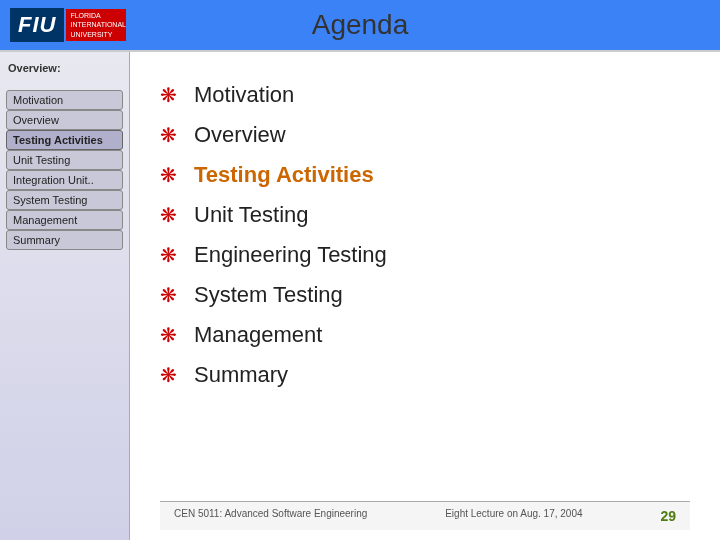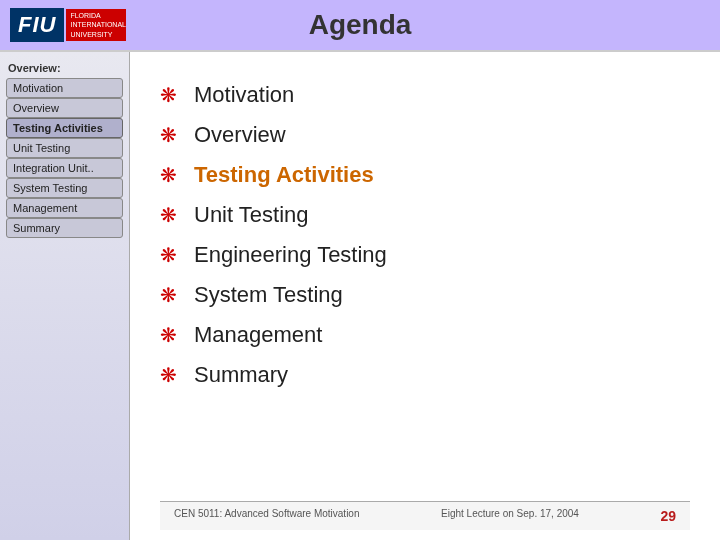--- a/index.html
+++ b/index.html
@@ -9,21 +9,21 @@
       font-family: Arial, sans-serif;
       background: #fff;
       overflow: hidden;
     }
 
     
     .header {
       display: flex;
       align-items: center;
       justify-content: center;
-      background: #c4b5fd;
+      background: #3b82f6;
       border-bottom: 2px solid #ccc;
       height: 52px;
       position: relative;
     }
     .logo-area {
       position: absolute;
       left: 10px;
       display: flex;
       align-items: center;
     }
@@ -40,40 +40,40 @@
       background: #cc0000;
       color: #fff;
       font-size: 7px;
       padding: 2px 4px;
       margin-left: 2px;
       line-height: 1.3;
       max-width: 60px;
     }
     .header-title {
       font-size: 28px;
-      font-weight: bold;
+      font-weight: normal;
       color: #333;
       text-align: center;
     }
 
     
     .main {
       display: flex;
       height: 488px;
     }
 
     
     .sidebar {
       width: 130px;
       background: linear-gradient(to bottom, #e8e8f0 0%, #d0d0e8 100%);
       border-right: 1px solid #aaa;
       padding: 10px 6px;
       display: flex;
       flex-direction: column;
-      gap: 0;
+      gap: 12px;
     }
     .sidebar-section-label {
       font-size: 11px;
       font-weight: bold;
       color: #333;
       margin-bottom: 4px;
       padding-left: 2px;
     }
     .sidebar-item {
       background: #c8c8d8;
@@ -128,21 +128,21 @@
       padding: 6px 14px;
       display: flex;
       justify-content: space-between;
       font-size: 10px;
       color: #555;
       background: #f5f5f5;
     }
     .page-number {
       font-size: 14px;
       font-weight: bold;
-      color: #b91c1c;
+      color: #4d7c0f;
     }
   </style>
 </head>
 <body>
 
 <div class="header">
   <div class="logo-area">
     <div class="logo-box">FIU</div>
     <div class="logo-sub">FLORIDA INTERNATIONAL UNIVERSITY</div>
   </div>
@@ -196,19 +196,19 @@
           <span class="bullet-symbol">❋</span>
           <span>Management</span>
         </li>
         <li>
           <span class="bullet-symbol">❋</span>
           <span>Summary</span>
         </li>
       </ul>
 
     <div class="footer">
-      <span>CEN 5011: Advanced Software Motivation</span>
-      <span>Eight Lecture on Sep. 17, 2004</span>
+      <span>CEN 5011: Advanced Software Engineering</span>
+      <span>Eight Lecture on Aug. 17, 2004</span>
       <span class="page-number">29</span>
     </div>
   </div>
 
 </div>
 
 </body></html>

